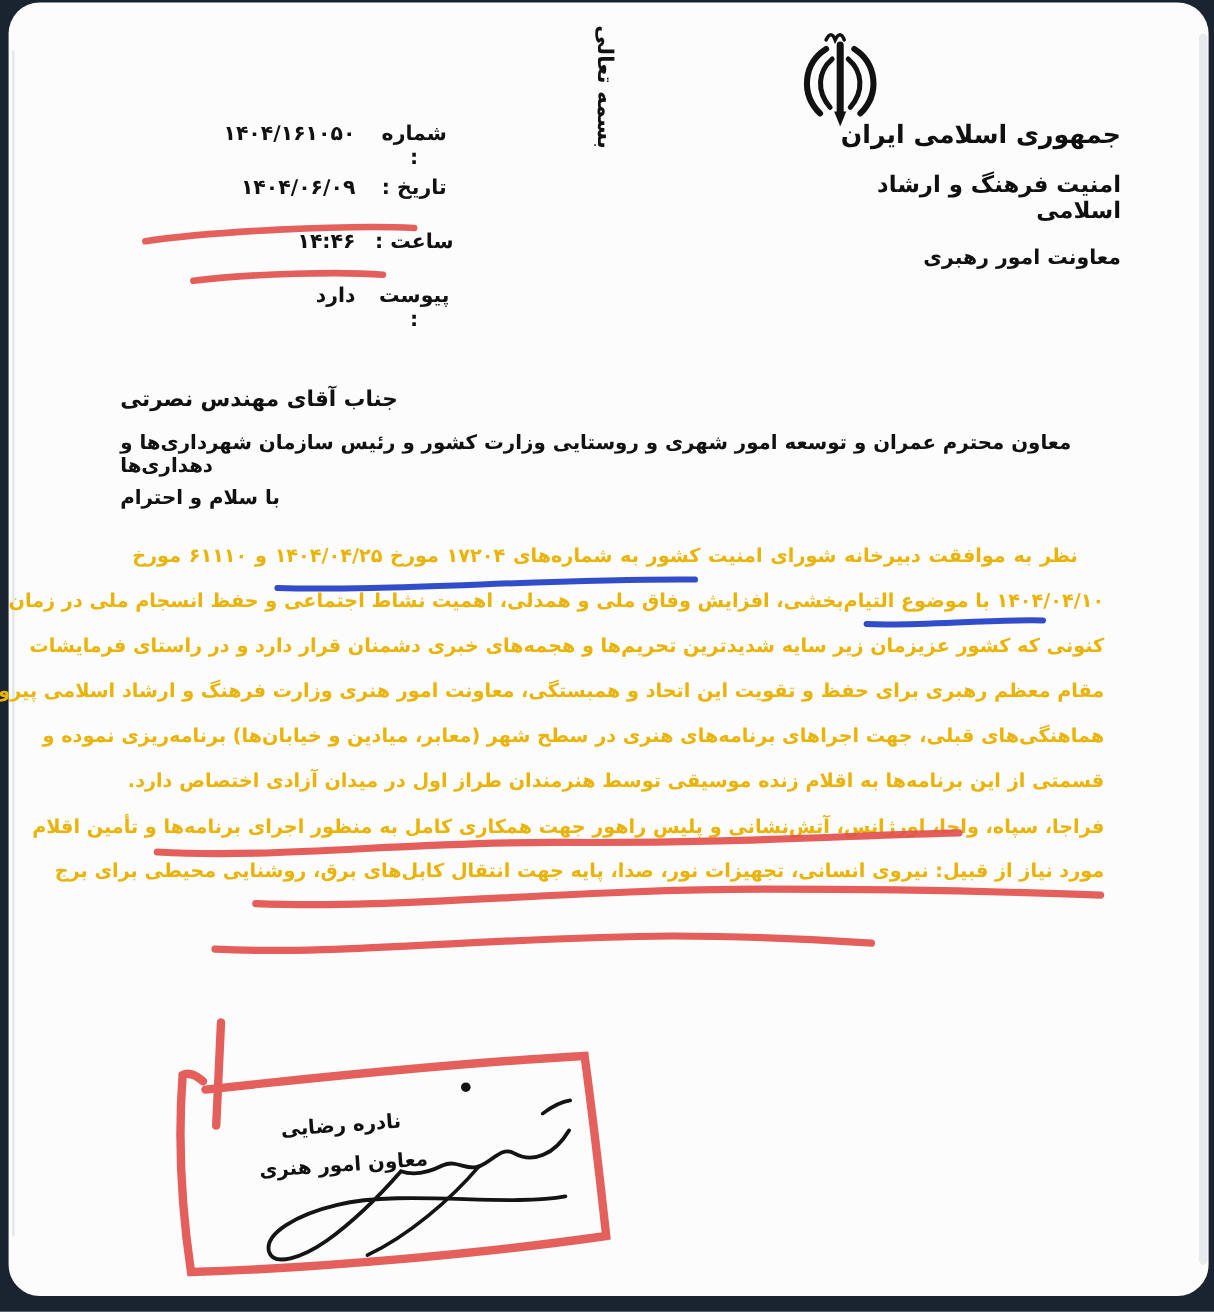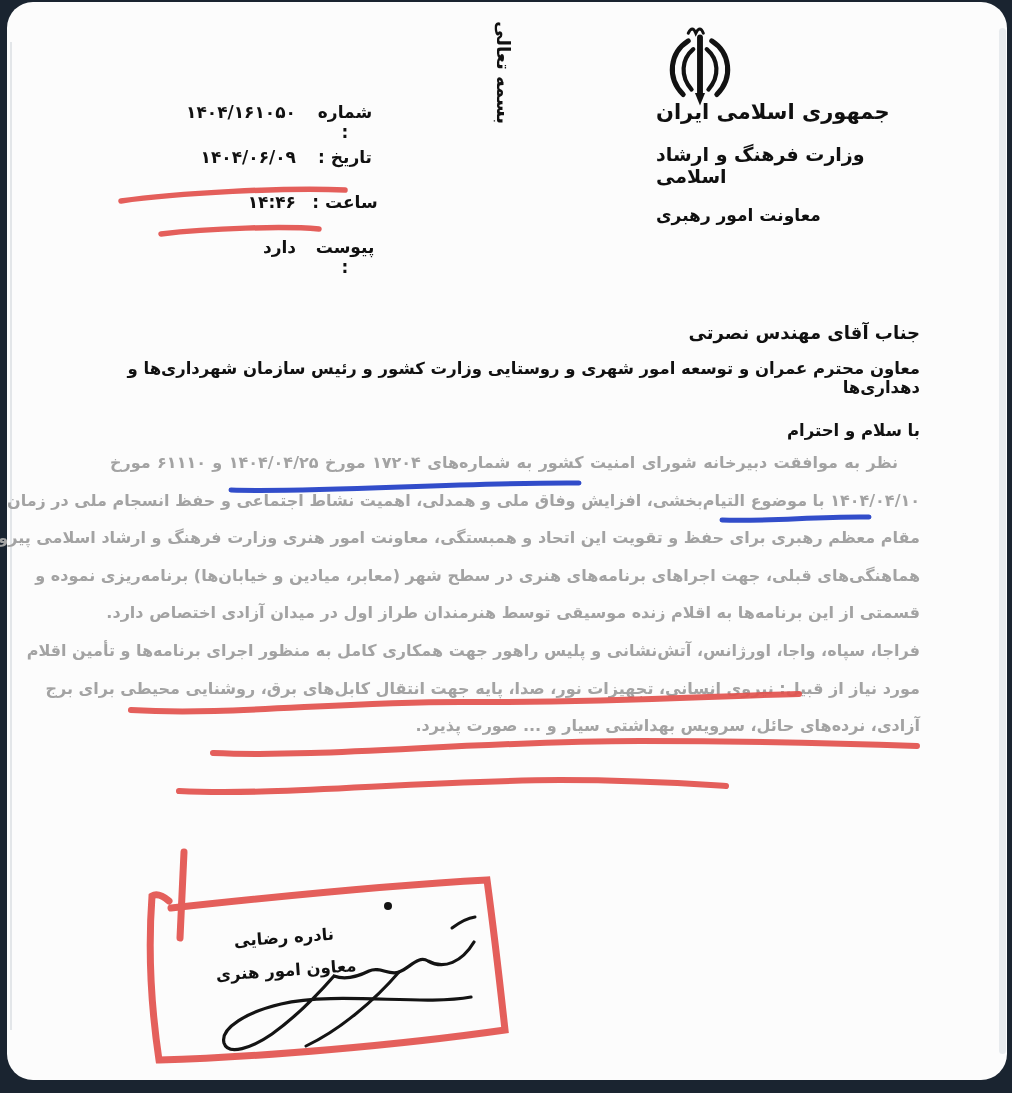--- a/index.html
+++ b/index.html
@@ -2,34 +2,34 @@
 <html lang="fa"><head>
 <meta charset="utf-8">
 <style>
   html,body{margin:0;padding:0;}
   body{width:1012px;height:1093px;background:#1a2430;font-family:"DejaVu Sans",sans-serif;}
   #canvas{position:relative;width:1012px;height:1093px;background:#1a2430;overflow:hidden;direction:rtl;}
   .page{position:absolute;left:7px;top:2px;width:1000px;height:1078px;background:#fcfcfc;border-radius:26px;}
   .page::before{content:'';position:absolute;left:3px;top:40px;bottom:50px;width:2px;background:#e3e6e9;}
   .page::after{content:'';position:absolute;right:1px;top:26px;bottom:26px;width:7px;background:#e8ebee;border-radius:4px;}
   .emblem{position:absolute;top:24px;right:252px;width:120px;display:flex;justify-content:center;}
-  .org-block{position:absolute;top:100px;right:78px;width:278px;text-align:left;color:#101010;font-weight:bold;}
+  .org-block{position:absolute;top:100px;right:78px;width:278px;text-align:right;color:#101010;font-weight:bold;}
   .org1{font-size:21px;}
   .org2{font-size:19px;margin-top:19px;}
   .org3{font-size:17px;margin-top:18px;}
   .besmele{position:absolute;top:30px;left:448px;width:110px;height:84px;display:flex;align-items:center;justify-content:center;}
   .besmele span{transform:rotate(90deg);font-size:18px;font-weight:bold;color:#111;white-space:nowrap;}
   .fields{position:absolute;top:102px;right:634px;color:#111;}
   .frow{display:flex;gap:16px;height:45px;font-size:17px;font-weight:bold;}
   .flabel{width:66px;text-align:center;}
-  .recipient{position:absolute;top:322px;right:92px;left:100px;text-align:right;color:#111;font-weight:bold;}
+  .recipient{position:absolute;top:322px;right:92px;left:100px;text-align:left;color:#111;font-weight:bold;}
   .rec-name{font-size:18px;margin-bottom:16px;}
-  .rec-title{font-size:16.5px;margin-bottom:24px;}
+  .rec-title{font-size:16.5px;margin-bottom:8px;}
   .rec-salutation{font-size:16.5px;}
-  .body-block{position:absolute;top:444px;right:92px;width:810px;font-size:16px;font-weight:bold;color:#a3a3a3;}
+  .body-block{position:absolute;top:444px;right:92px;width:810px;font-size:16px;font-weight:bold;color:#eab308;}
   .pline{line-height:37.6px;height:37.6px;white-space:nowrap;text-align:justify;text-align-last:justify;text-justify:inter-word;}
   .pline.first{padding-right:22px;}
   .pline.endline{text-align-last:right;}
   .sig-text{position:absolute;top:926px;left:205px;width:160px;text-align:center;transform:rotate(-4deg);font-size:16.5px;font-weight:bold;color:#111;line-height:24px;}
   .sig-title{margin-top:9px;}
   #annotations{position:absolute;inset:0;pointer-events:none;}
 </style>
 </head>
 <body>
 
@@ -45,21 +45,21 @@
         <path d="M68,30 C82,42 84,62 70,78" stroke-width="5"></path>
         <path d="M60,16 L60,86" stroke-width="7"></path>
         <path d="M46,11 q5,-10 9,0 q5,-10 9,0" stroke-width="3.5"></path>
       </g>
       <path d="M60,97 L54,82 L66,82 Z" fill="#121212"></path>
     </svg>
   </div>
 
   <div class="org-block">
     <div class="org1">جمهوری اسلامی ایران</div>
-    <div class="org2">وزارت فرهنگ و ارشاد اسلامی</div>
+    <div class="org2">امنیت فرهنگ و ارشاد اسلامی</div>
     <div class="org3">معاونت امور رهبری</div>
   </div>
 
   <div class="besmele">
     <span>بسمه تعالی</span>
   </div>
 
   <div class="fields">
     <div class="frow">
       <span class="flabel">شماره :</span>
@@ -81,26 +81,26 @@
 
   <div class="recipient">
     <div class="rec-name">جناب آقای مهندس نصرتی</div>
     <div class="rec-title">معاون محترم عمران و توسعه امور شهری و روستایی وزارت کشور و رئیس سازمان شهرداری‌ها و دهداری‌ها</div>
     <div class="rec-salutation">با سلام و احترام</div>
   </div>
 
   <div class="body-block">
     <div class="pline first">نظر به موافقت دبیرخانه شورای امنیت کشور به شماره‌های ۱۷۲۰۴ مورخ ۱۴۰۴/۰۴/۲۵ و ۶۱۱۱۰ مورخ</div>
     <div class="pline">۱۴۰۴/۰۴/۱۰ با موضوع التیام‌بخشی، افزایش وفاق ملی و همدلی، اهمیت نشاط اجتماعی و حفظ انسجام ملی در زمان</div>
+    <div class="pline">کنونی که کشور عزیزمان زیر سایه شدیدترین تحریم‌ها و هجمه‌های خبری دشمنان قرار دارد و در راستای فرمایشات</div>
     <div class="pline">مقام معظم رهبری برای حفظ و تقویت این اتحاد و همبستگی، معاونت امور هنری وزارت فرهنگ و ارشاد اسلامی پیرو</div>
     <div class="pline">هماهنگی‌های قبلی، جهت اجراهای برنامه‌های هنری در سطح شهر (معابر، میادین و خیابان‌ها) برنامه‌ریزی نموده و</div>
     <div class="pline endline">قسمتی از این برنامه‌ها به اقلام زنده موسیقی توسط هنرمندان طراز اول در میدان آزادی اختصاص دارد.</div>
     <div class="pline">فراجا، سپاه، واجا، اورژانس، آتش‌نشانی و پلیس راهور جهت همکاری کامل به منظور اجرای برنامه‌ها و تأمین اقلام</div>
     <div class="pline">مورد نیاز از قبیل: نیروی انسانی، تجهیزات نور، صدا، پایه جهت انتقال کابل‌های برق، روشنایی محیطی برای برج</div>
-    <div class="pline endline">آزادی، نرده‌های حائل، سرویس بهداشتی سیار و ... صورت پذیرد.</div>
   </div>
 
   <div class="sig-text">
     <div class="sig-name">نادره رضایی</div>
     <div class="sig-title">معاون امور هنری</div>
   </div>
 
   <svg id="annotations" width="1012" height="1093" viewBox="0 0 1012 1093">
     <g stroke="#e2524e" fill="none" stroke-linecap="round" opacity="0.92">
       <path d="M121,201 C175,193 290,187 345,190" stroke-width="5.5"></path>

